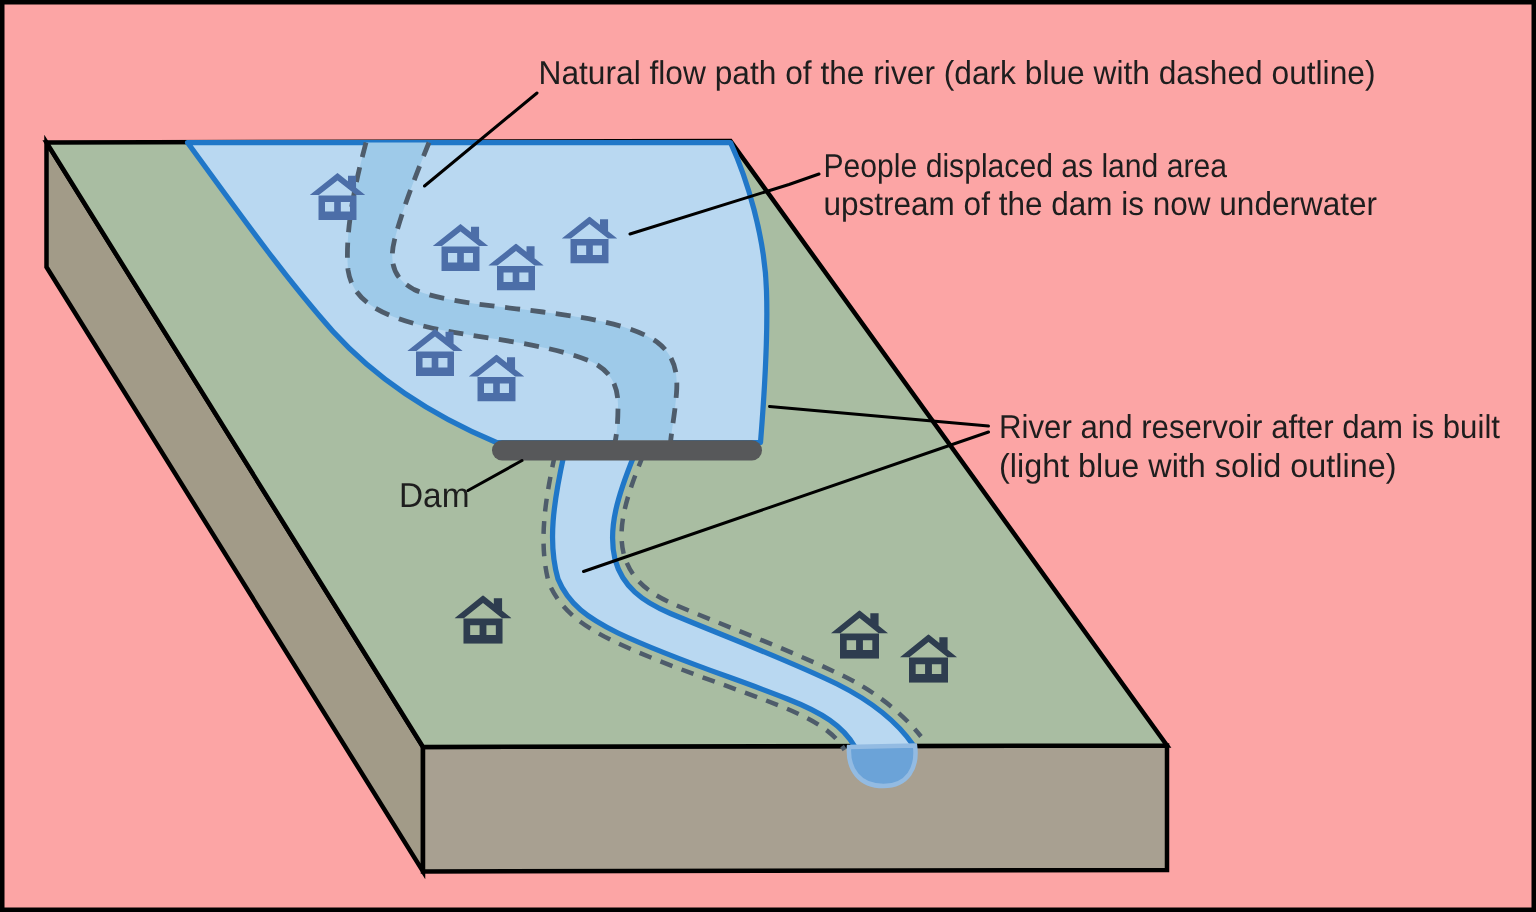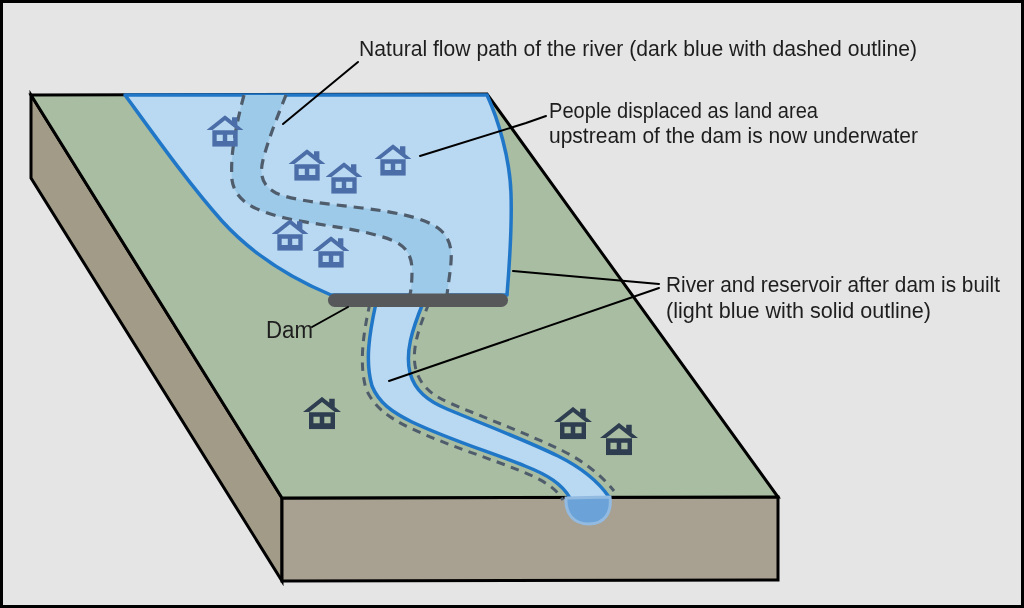--- a/index.html
+++ b/index.html
@@ -1,17 +1,17 @@
 <!DOCTYPE html>
 <html style="--land-top: #a9bda2; --land-side: #a29b88; --land-front: #a8a091; --outline: #000000; --reservoir-fill: #b9d8f1; --water-outline: #2077c8; --channel-fill: #9ecae9; --dash-color: #4e5c6b; --dam-fill: #57585a; --house-flooded: #4c6ea8; --house-land: #2e3d4f; --waterfall-fill: #6ba3d8; --waterfall-edge: #93bbe2; --text-color: #1e1e1e; --leader-color: #000000;"><head>
 <meta charset="utf-8">
 <style>
   html,body{margin:0;padding:0;background:#ffffff;}
   body{width:1024px;height:608px;overflow:hidden;}
-  .stage{position:relative;width:1024px;height:608px;background:#e5e5e5;}
+  .stage{position:relative;width:1024px;height:608px;background:#fca5a5;}
   svg{display:block;}
   text{font-family:"Liberation Sans",sans-serif;fill:var(--text-color,#1e1e1e);}
   .lbl{font-size:22px;}
   .lbl-dam{font-size:23px;}
   .frame{fill:none;stroke:var(--outline,#000);stroke-width:3;}
   .face-top{fill:var(--land-top,#a9bda2);stroke:var(--outline,#000);stroke-width:3;}
   .face-side{fill:var(--land-side,#a29b88);stroke:var(--outline,#000);stroke-width:3;}
   .face-front{fill:var(--land-front,#a8a091);stroke:var(--outline,#000);stroke-width:3;}
   .reservoir{fill:var(--reservoir-fill,#b9d8f1);stroke:var(--water-outline,#2077c8);stroke-width:3.5;stroke-linejoin:round;}
   .channel{fill:var(--channel-fill,#9ecae9);}

